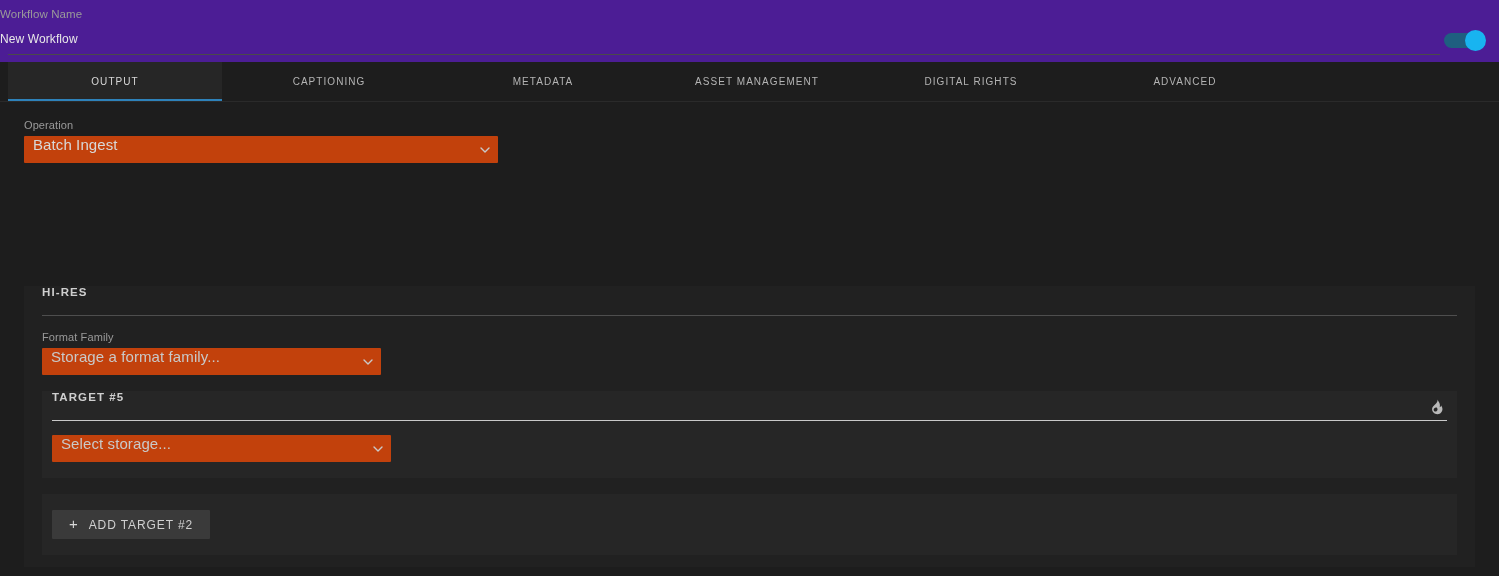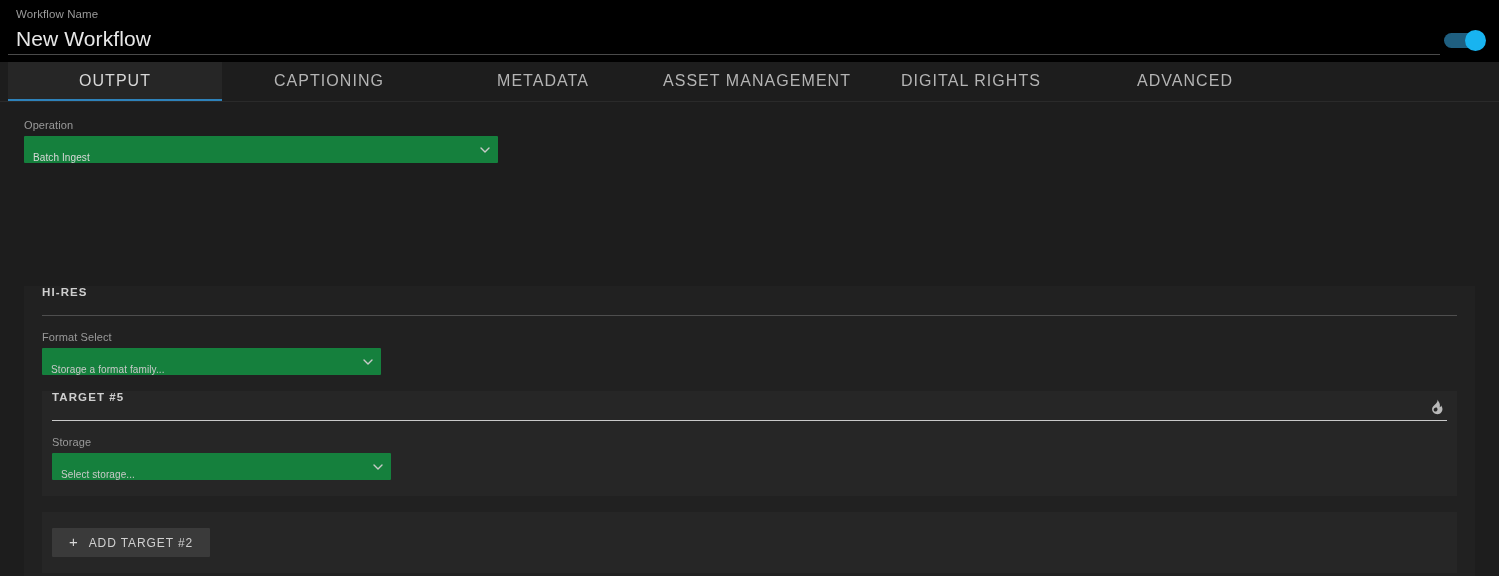--- a/index.html
+++ b/index.html
@@ -19,31 +19,31 @@
     position: relative;
     display: flex;
     flex-direction: column;
   }
 
   
   .header {
     position: relative;
     height: 62px;
     flex: 0 0 62px;
-    background: #000000;
-    padding: 7px 0 0 16px;
+    background: #4c1d95;
+    padding: 7px 0 0 0;
   }
   .wf-label {
     font-size: 11.5px;
     color: #9a9a9a;
     letter-spacing: .1px;
     line-height: 14px;
   }
   .wf-name {
-    font-size: 21px;
+    font-size: 12px;
     color: #e8e8e8;
     line-height: 22px;
     margin-top: 7px;
     letter-spacing: .1px;
     background: transparent;
     border: none;
     outline: none;
     font-family: "Liberation Sans", sans-serif;
     width: 1400px;
     display: block;
@@ -100,21 +100,21 @@
     left: 0; right: 0; bottom: 0;
     height: 1px;
     background: #2a2a2a;
   }
   .tab {
     width: 214px;
     flex: 0 0 214px;
     display: flex;
     align-items: center;
     justify-content: center;
-    font-size: 16px;
+    font-size: 10px;
     letter-spacing: 1.05px;
     color: #b4b4b4;
     position: relative;
     cursor: pointer;
     user-select: none;
     background: transparent;
     border: none;
     font-family: "Liberation Sans", sans-serif;
     padding-bottom: 2px;
   }
@@ -145,27 +145,27 @@
   .field-label {
     font-size: 11px;
     color: #9a9a9a;
     line-height: 14px;
     margin-bottom: 4px;
     letter-spacing: .1px;
   }
   .select {
     position: relative;
     height: 27px;
-    background: #15803d;
+    background: #c2410c;
     border: none;
     border-radius: 1px;
     display: flex;
-    align-items: flex-end;
+    align-items: flex-start;
     padding: 0 26px 0 9px;
-    font-size: 10px;
+    font-size: 15px;
     color: #d8d8d8;
     cursor: pointer;
     user-select: none;
     font-family: "Liberation Sans", sans-serif;
     letter-spacing: .1px;
   }
   .select .caret {
     position: absolute;
     right: 9px;
     top: 50%;
@@ -312,21 +312,21 @@
     <div class="panel-hires">
 
       <div class="panel-head">
         <span>HI-RES</span>
         <span class="rule"></span>
       </div>
 
       <div class="panel-body">
 
         <div class="field">
-          <div class="field-label">Format Select</div>
+          <div class="field-label">Format Family</div>
           <div class="select placeholder" id="format-family-select">
             <span>Storage a format family...</span>
             <span class="caret">
               <svg viewBox="0 0 10 6" width="10" height="6">
                   <path d="M1 1l4 4 4-4" fill="none" stroke="#c9c9c9" stroke-width="1.4" stroke-linecap="round" stroke-linejoin="round"></path>
                 </svg>
             </span>
           </div>
         </div>
 
@@ -341,21 +341,20 @@
               <path d="M13.2 2.2c.5 2.3-.2 4.1-1.5 5.6-1.5 1.7-3.6 3-4.7 5.2-1.5 3 .1 6.8 3.4 8.2 3.4 1.4 7.4-.2 8.7-3.6 1-2.6.2-5-1.3-7-.2 1.1-.8 2-1.8 2.4.7-2.4.3-4.8-1-6.8-.7-1.2-1.7-2.3-1.8-4z" fill="#b9b9b9"></path>
               <path d="M12.2 13.4c.9 1 1.3 2 1 3.1-.3 1.2-1.4 2-2.6 1.9-1.3-.1-2.2-1.1-2.2-2.3 0-1.3 1-2.1 2-2.5.6-.2 1.3-.3 1.8-.2z" fill="#262626"></path>
             </svg>
           </button>
 
           <div class="panel-body">
             <div class="row">
 
 
               <div class="field">
-                <div class="field-label">Storage</div>
                 <div class="select placeholder" id="storage-select">
                   <span>Select storage...</span>
                   <span class="caret">
                     <svg viewBox="0 0 10 6" width="10" height="6">
                         <path d="M1 1l4 4 4-4" fill="none" stroke="#c9c9c9" stroke-width="1.4" stroke-linecap="round" stroke-linejoin="round"></path>
                       </svg>
                   </span>
                 </div>
               </div>
 

